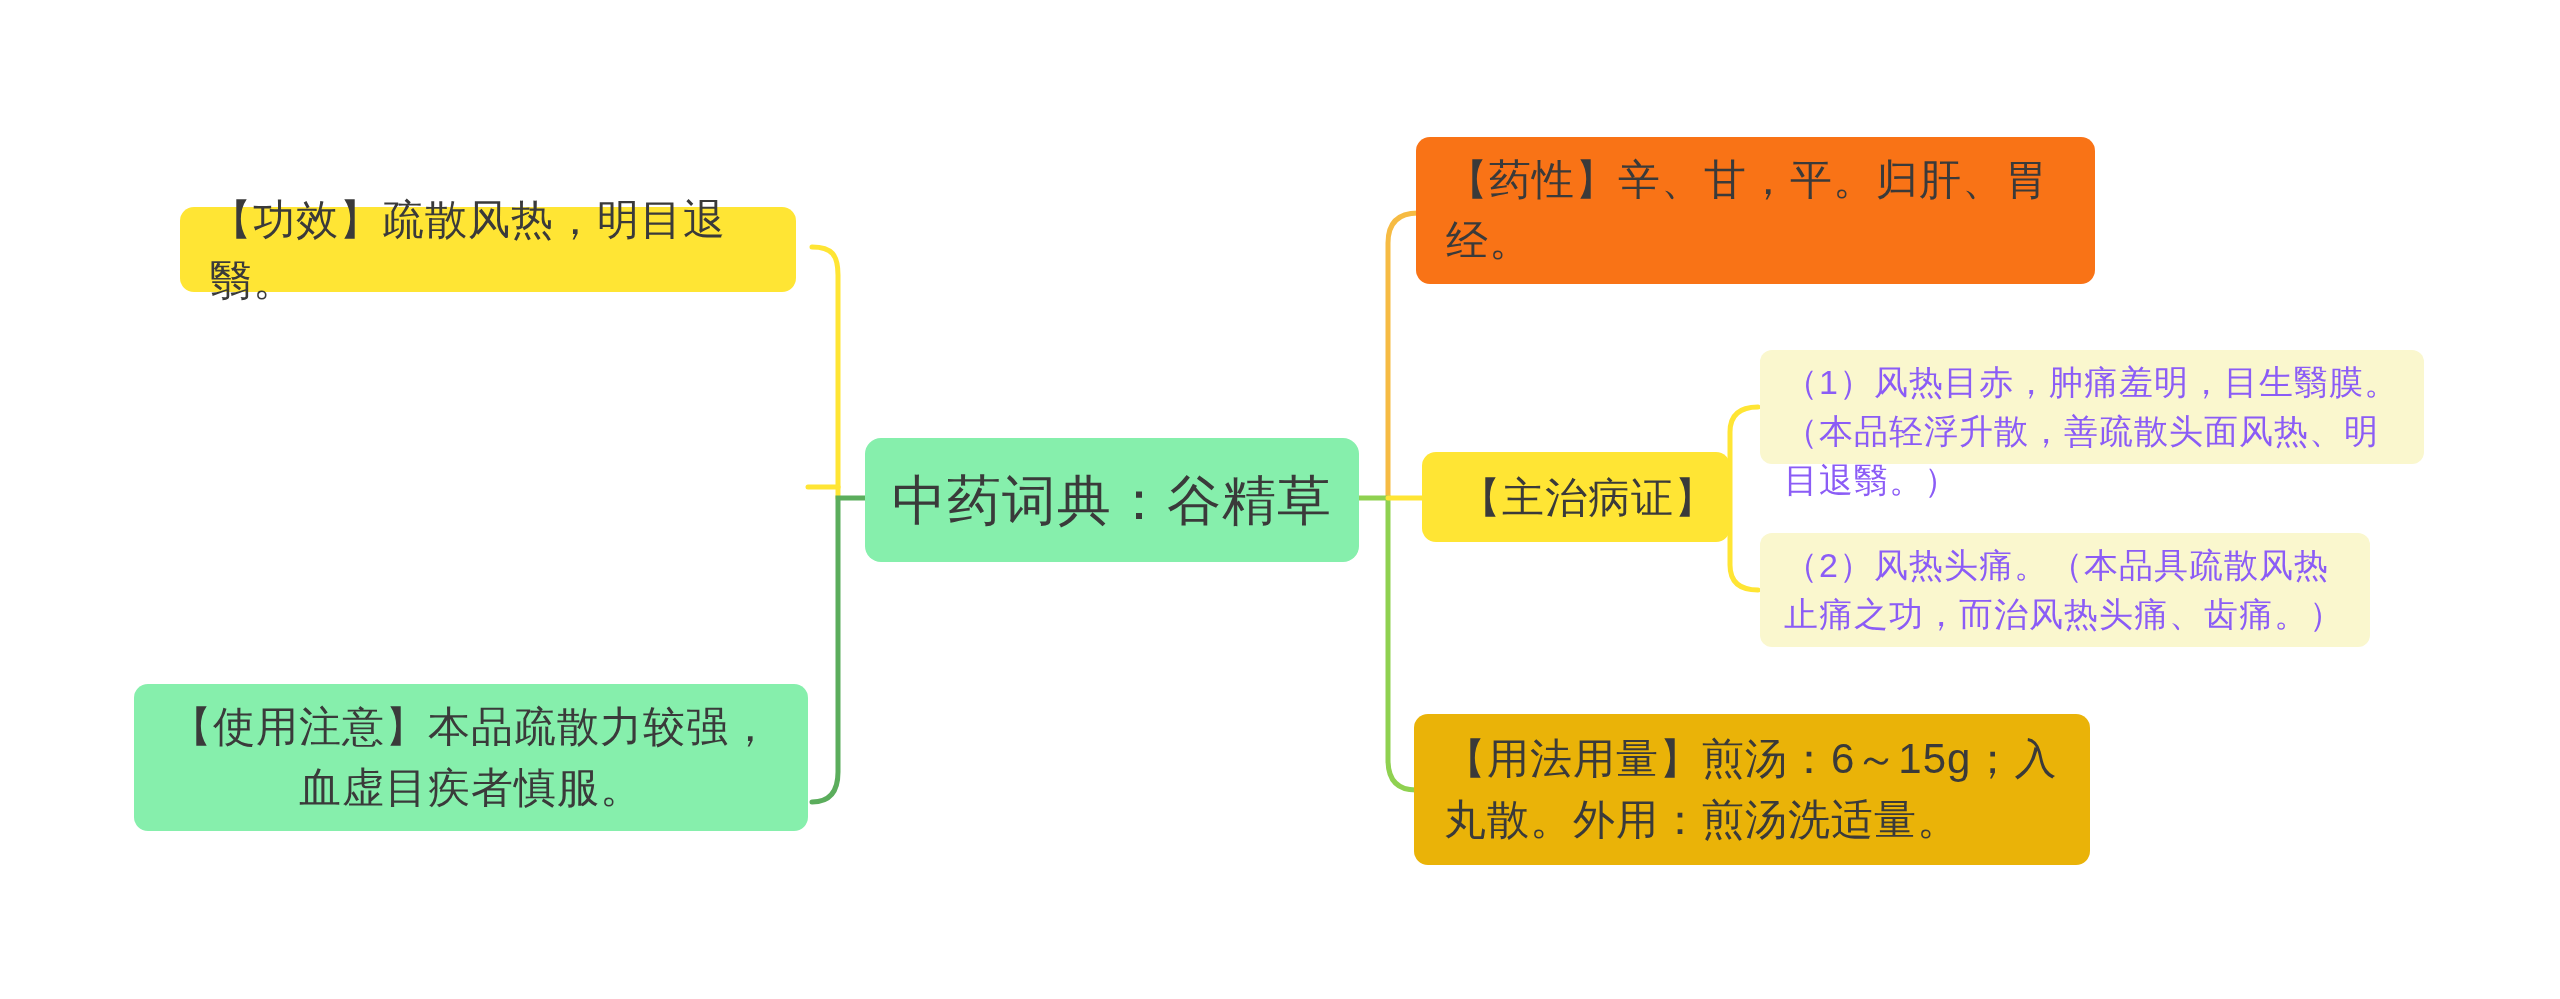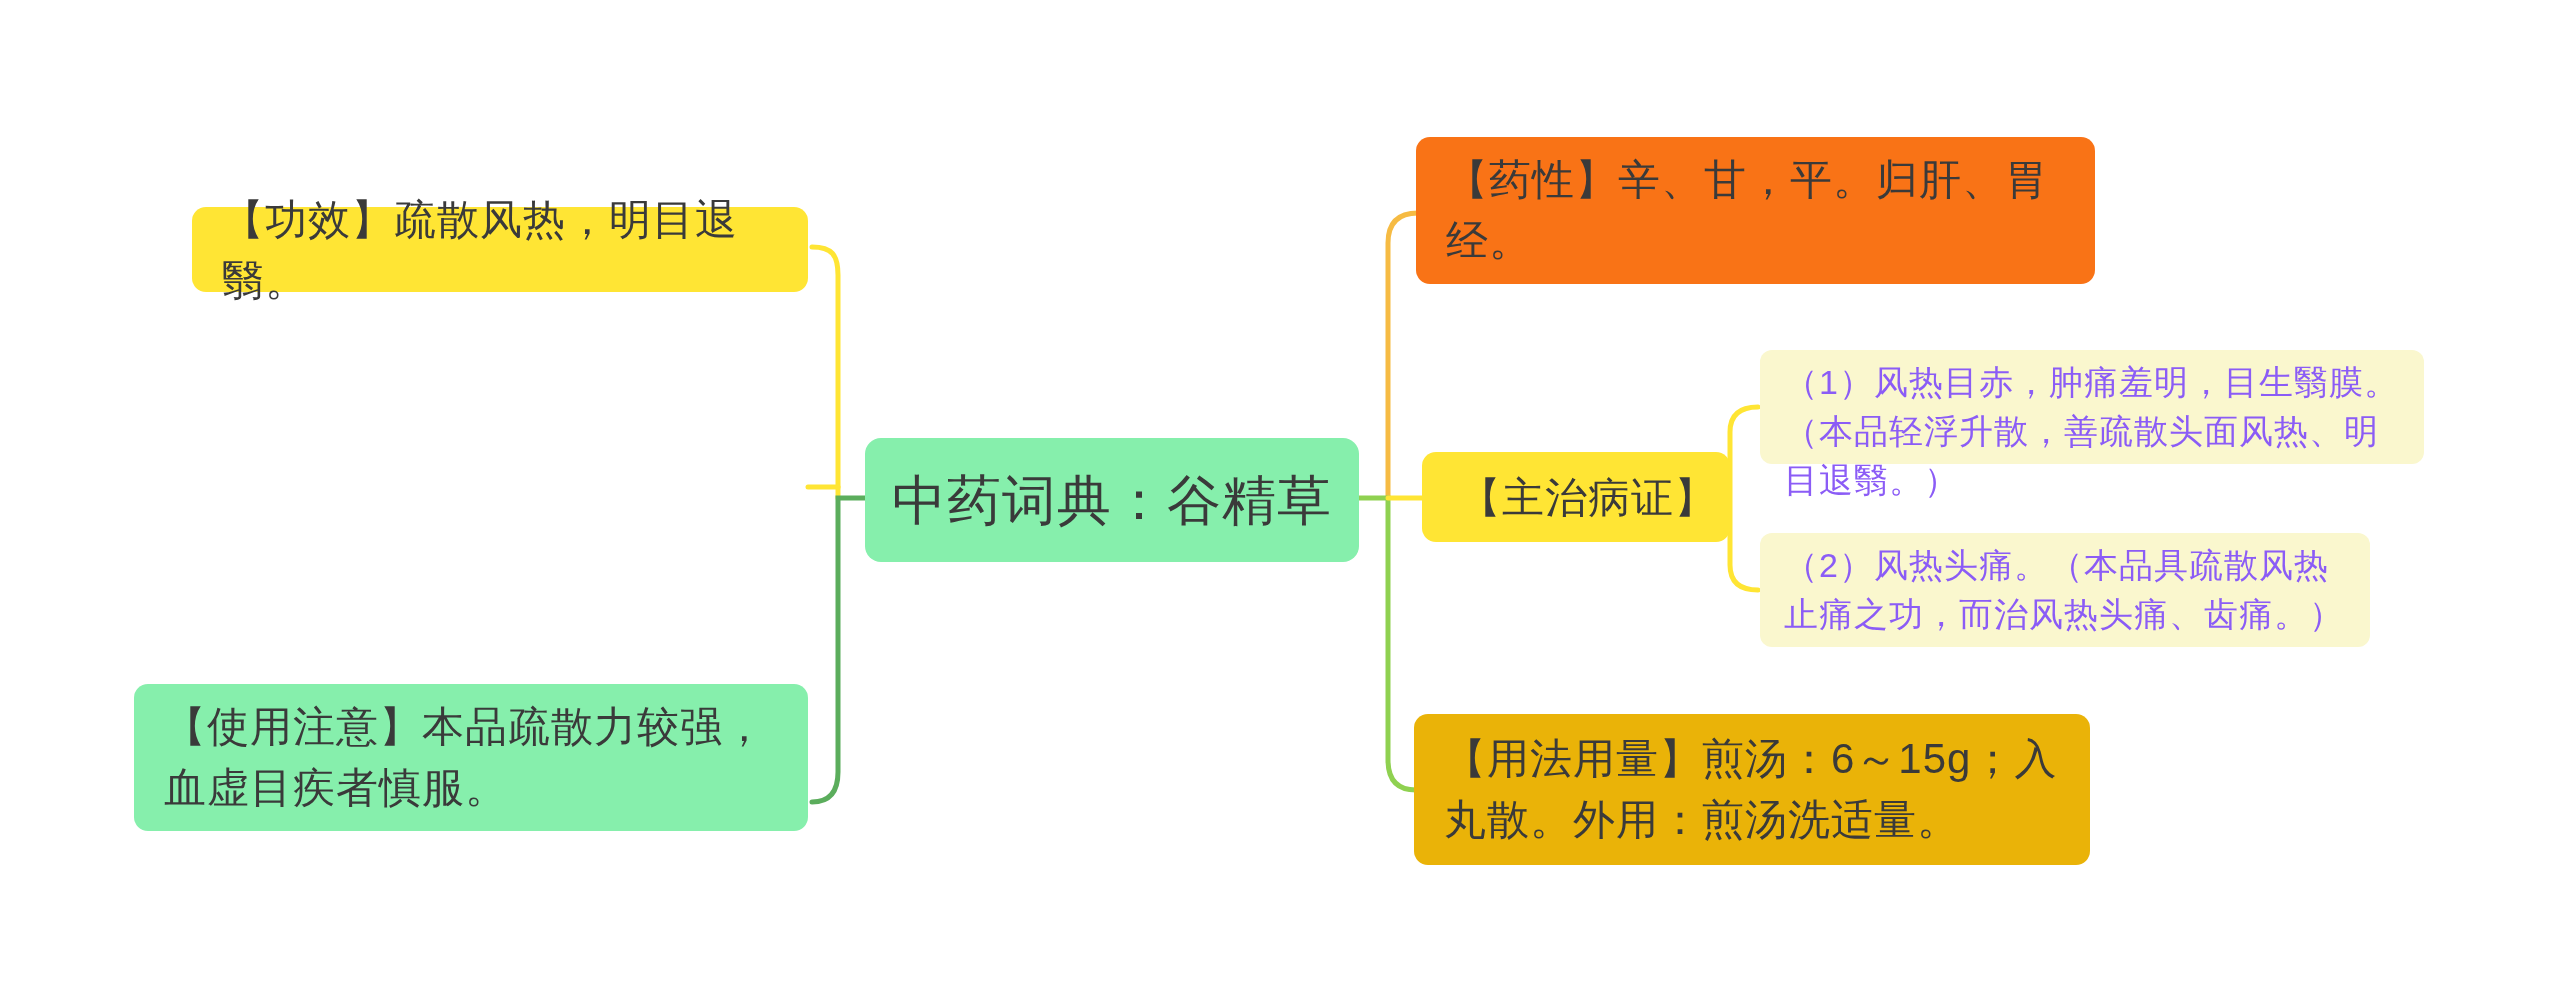--- a/index.html
+++ b/index.html
@@ -14,23 +14,23 @@
   }
   .v-center{display:flex;align-items:center;}
   .h-center{justify-content:center;text-align:center;padding:10px 12px;}
   .yellow{background:#ffe534;}
   .amber{background:#f97316;}
   .green{background:#86efac;}
   .lightgreen{background:#eab308;}
   .cream{background:#faf7ce;color:#8b5cf6;}
   
   #node-root{left:865px;top:438px;width:494px;height:124px;font-size:54px;border-radius:16px;}
-  #node-gongxiao{left:192px;top:207px;width:616px;height:85px;}
+  #node-gongxiao{left:180px;top:207px;width:616px;height:85px;}
   #node-xingneng{left:136px;top:358px;width:672px;height:259px;padding-top:7px;padding-bottom:7px;}
-  #node-shiyong{left:134px;top:684px;width:674px;height:147px;padding-top:12px;}
+  #node-shiyong{left:134px;top:684px;width:674px;height:147px;padding-top:12px;text-align:center;}
   #node-yaoxing{left:1416px;top:137px;width:679px;height:147px;padding-top:12px;}
   #node-zhuzhi{left:1422px;top:452px;width:308px;height:90px;padding-left:36px;}
   #node-zhuzhi-item1{left:1760px;top:350px;width:664px;height:114px;font-size:34px;line-height:49px;border-radius:12px;padding:8px 24px;}
   #node-zhuzhi-item2{left:1760px;top:533px;width:610px;height:114px;font-size:34px;line-height:49px;border-radius:12px;padding:8px 24px;}
   #node-yongfa{left:1414px;top:714px;width:676px;height:151px;padding-top:14px;}
 </style>
 </head>
 <body>
 
 <div id="canvas">

